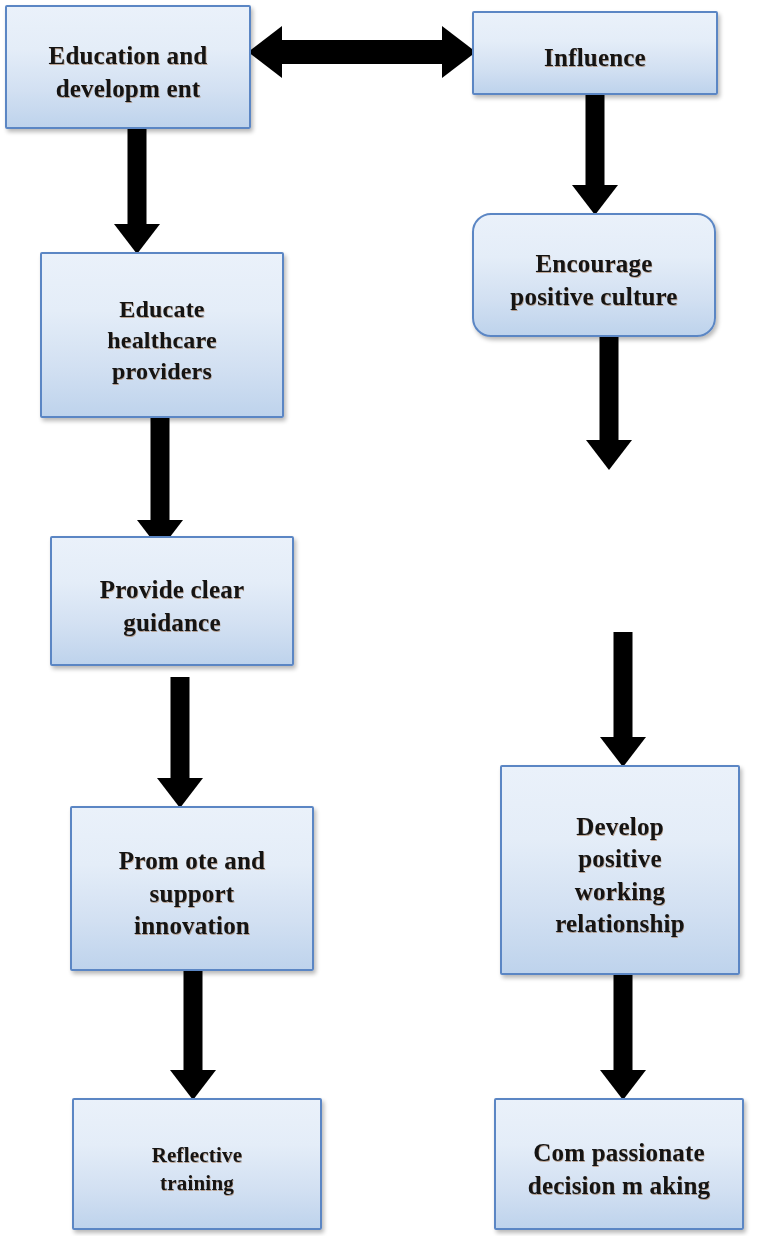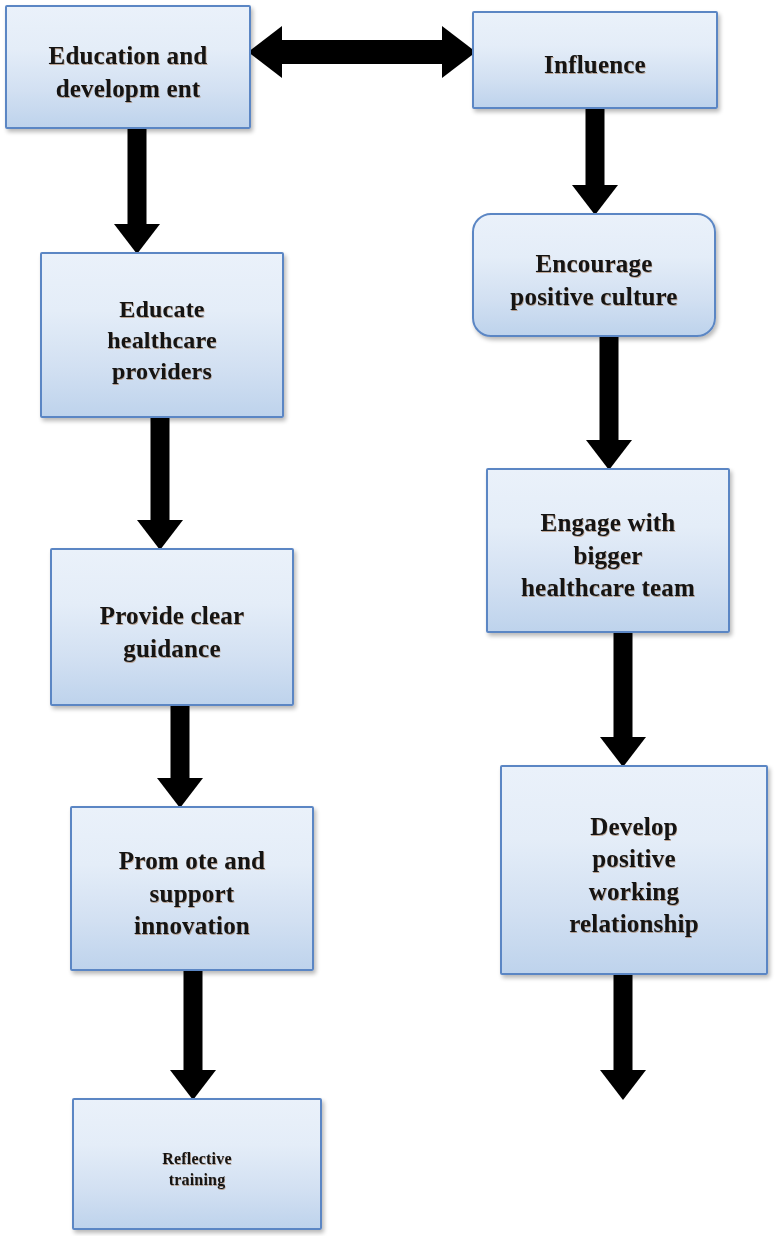--- a/index.html
+++ b/index.html
@@ -154,52 +154,51 @@
     <div class="label" style="font-size:25px;">Education and
 developm ent</div>
   </div>
 
   <div class="node" style="left:40px; top:252px; width:244px; height:166px;">
     <div class="label" style="font-size:24px;">Educate
 healthcare
 providers</div>
   </div>
 
-  <div class="node" style="left:50px; top:548px; width:244px; height:158px;">
+  <div class="node" style="left:50px; top:536px; width:244px; height:130px;">
     <div class="label" style="font-size:25px;">Provide clear
 guidance</div>
   </div>
 
   <div class="node" style="left:70px; top:806px; width:244px; height:165px;">
     <div class="label" style="font-size:25px;">Prom ote and
 support
 innovation</div>
   </div>
 
   <div class="node" style="left:72px; top:1098px; width:250px; height:132px;">
-    <div class="label" style="font-size:16px;">Reflective
+    <div class="label" style="font-size:21px;">Reflective
 training</div>
   </div>
 
-  <div class="node" style="left:472px; top:11px; width:246px; height:98px;">
+  <div class="node" style="left:472px; top:11px; width:246px; height:84px;">
     <div class="label" style="font-size:25px;">Influence</div>
   </div>
 
   <div class="node" style="left:472px; top:213px; width:244px; height:124px;border-radius:19px;">
     <div class="label" style="font-size:25px;">Encourage
 positive culture</div>
   </div>
 
-  <div class="node" style="left:486px; top:468px; width:244px; height:165px;">
-    <div class="label" style="font-size:25px;">Engage with
-bigger
-healthcare team</div>
-  </div>
-
-  <div class="node" style="left:500px; top:765px; width:268px; height:210px;">
+
+  <div class="node" style="left:500px; top:765px; width:240px; height:210px;">
     <div class="label" style="font-size:25px;">Develop
 positive
 working
 relationship</div>
   </div>
 
+  <div class="node" style="left:494px; top:1098px; width:250px; height:132px;">
+    <div class="label" style="font-size:25px;">Com passionate
+decision m aking</div>
+  </div>
 
 </div>
 
 </body></html>

